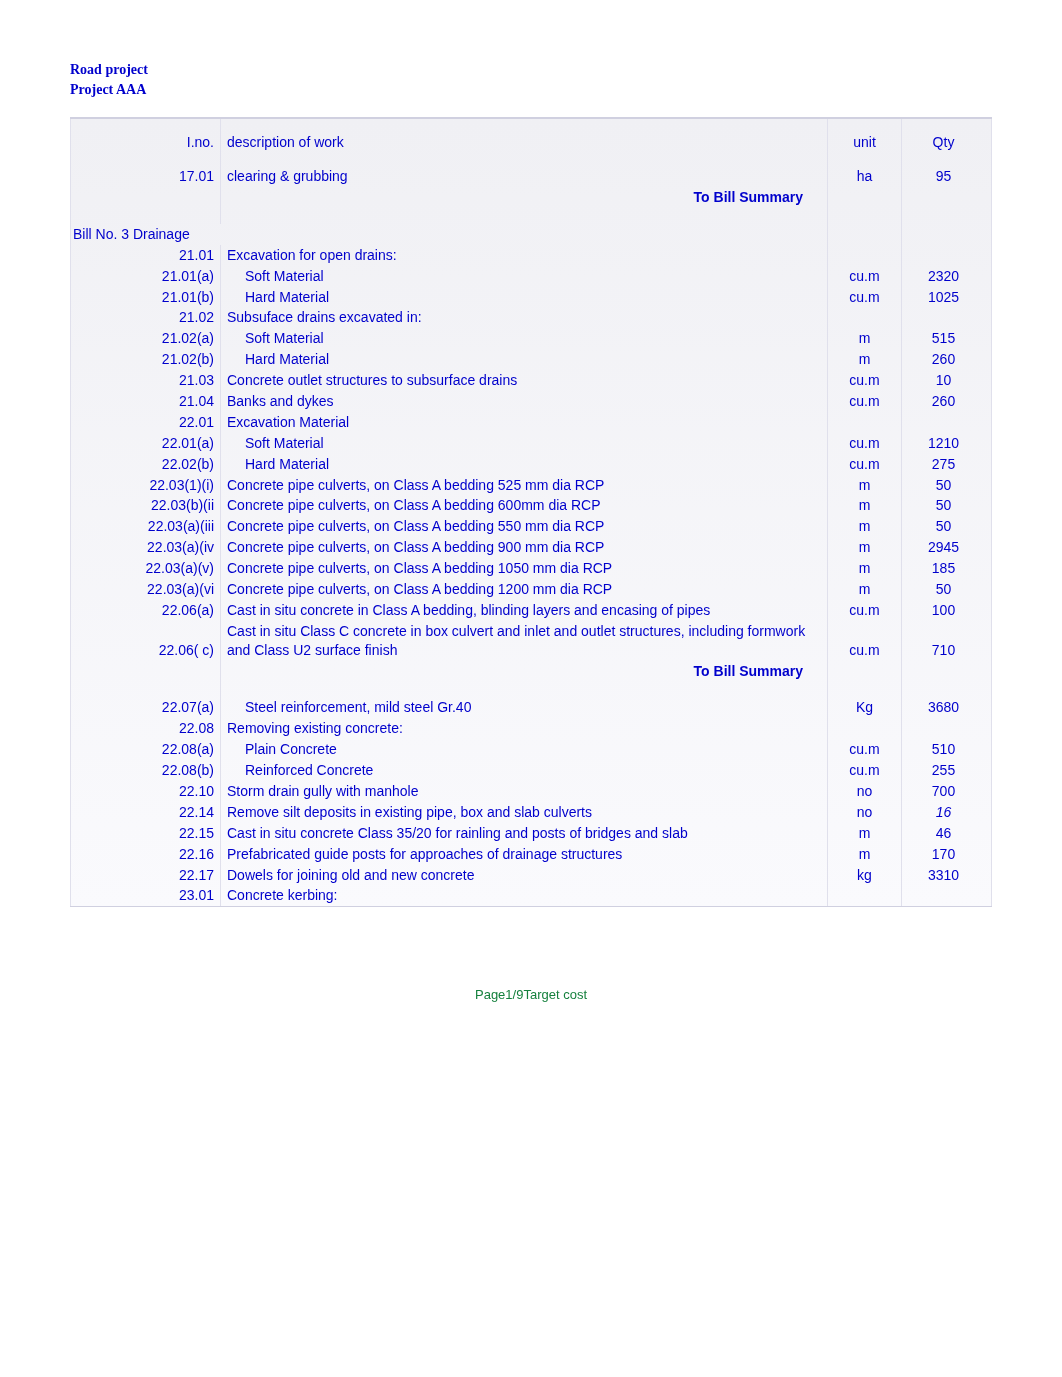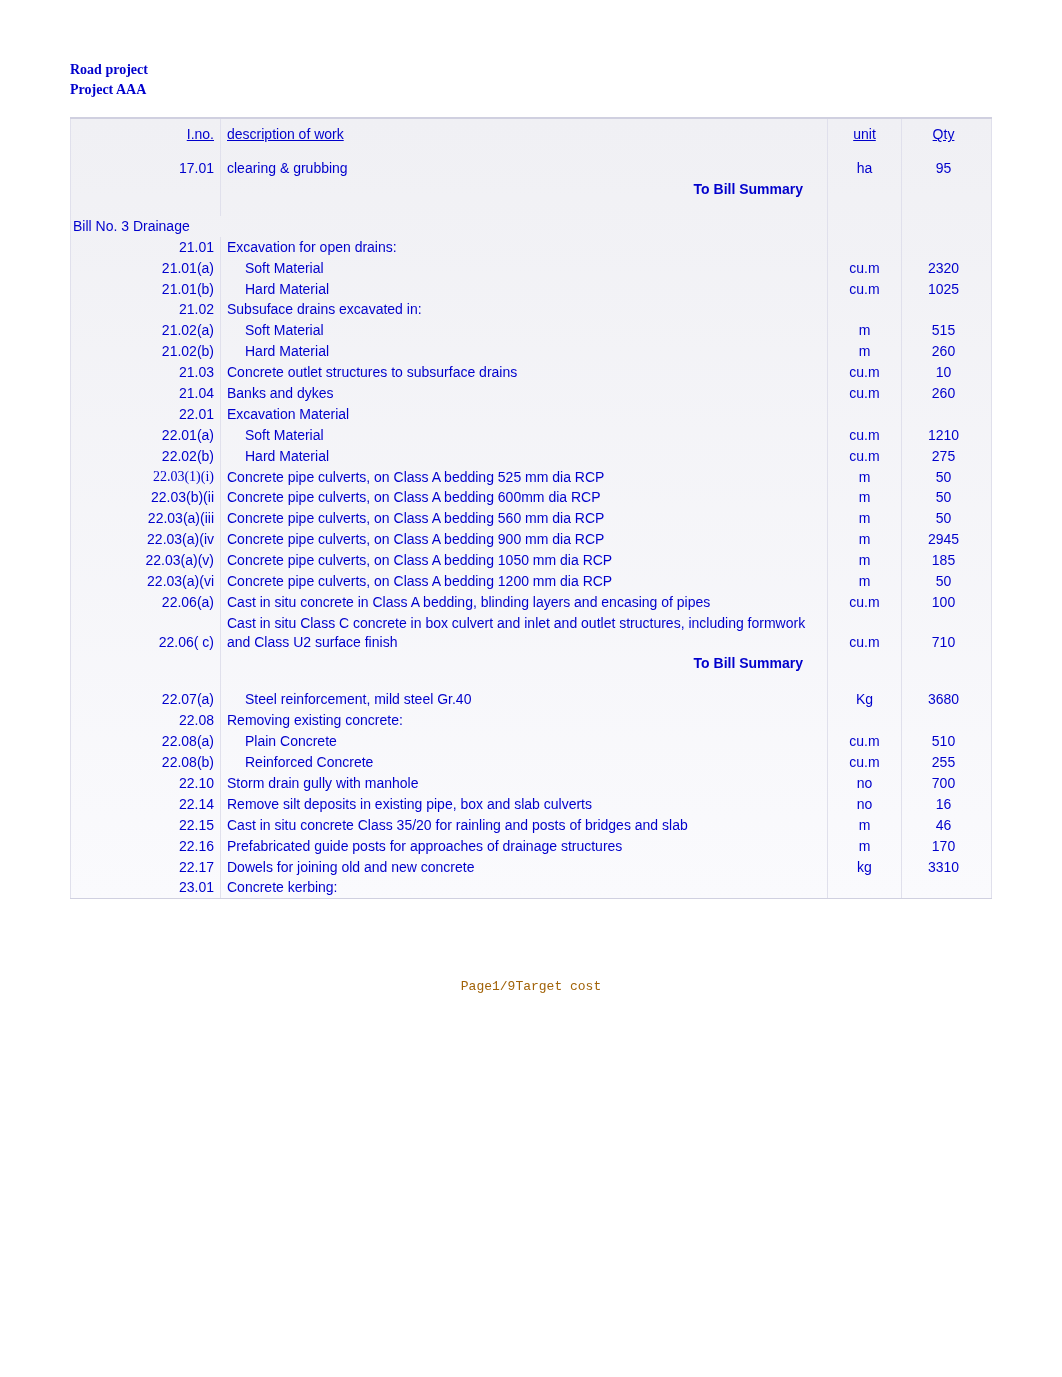--- a/index.html
+++ b/index.html
@@ -29,42 +29,41 @@
   }
   td, th {
     padding: 1px 4px;
     vertical-align: top;
     border-left: 1px solid #e0e0ec;
     border-right: 1px solid #e0e0ec;
     line-height: 1.35;
   }
   th {
     font-weight: normal;
-    padding-top: 6px;
+    padding-top: 14px;
     padding-bottom: 14px;
     text-align: center;
-    text-decoration: underline;
   }
   .col-ino { width: 95px; text-align: right; padding-right: 6px; }
   .col-desc { text-align: left; padding-left: 6px; }
   .col-unit { width: 65px; text-align: center; }
   .col-qty { width: 75px; text-align: center; padding-right: 10px; }
   .indent { padding-left: 18px; display:block; }
   .summary-link {
     font-weight: bold;
     color: #0000CC;
     text-align: right;
     display: block;
     padding-right: 20px;
   }
   .spacer-row td { height: 14px; }
   .footer {
     text-align: center;
-    font-family: Liberation Mono, monospace;
-    color: #a16207;
+    font-family: Liberation Sans, sans-serif;
+    color: #15803d;
     font-size: 13px;
     margin-top: 80px;
   }
 </style>
 </head>
 <body>
 
 <div class="header">
   <div class="line">Road project</div>
   <div class="line">Project AAA</div>
@@ -178,34 +177,34 @@
         </tr>
         <tr>
           <td class="col-ino">22.02(b)</td>
           <td class="col-desc">
             <span class="indent">Hard Material</span>
           </td>
           <td class="col-unit">cu.m</td>
           <td class="col-qty">275</td>
         </tr>
         <tr>
-          <td class="col-ino" style="vertical-align: bottom; font-family: Liberation Serif, serif;">22.03(1)(i)</td>
+          <td class="col-ino" style="vertical-align: bottom;">22.03(1)(i)</td>
           <td class="col-desc">Concrete pipe culverts, on Class A bedding 525 mm dia RCP</td>
           <td class="col-unit" style="vertical-align: bottom;">m</td>
           <td class="col-qty" style="vertical-align: bottom;">50</td>
         </tr>
         <tr>
           <td class="col-ino" style="vertical-align: bottom;">22.03(b)(ii</td>
           <td class="col-desc">Concrete pipe culverts, on Class A bedding 600mm dia RCP</td>
           <td class="col-unit" style="vertical-align: bottom;">m</td>
           <td class="col-qty" style="vertical-align: bottom;">50</td>
         </tr>
         <tr>
           <td class="col-ino" style="vertical-align: bottom;">22.03(a)(iii</td>
-          <td class="col-desc">Concrete pipe culverts, on Class A bedding 560 mm dia RCP</td>
+          <td class="col-desc">Concrete pipe culverts, on Class A bedding 550 mm dia RCP</td>
           <td class="col-unit" style="vertical-align: bottom;">m</td>
           <td class="col-qty" style="vertical-align: bottom;">50</td>
         </tr>
         <tr>
           <td class="col-ino" style="vertical-align: bottom;">22.03(a)(iv</td>
           <td class="col-desc">Concrete pipe culverts, on Class A bedding 900 mm dia RCP</td>
           <td class="col-unit" style="vertical-align: bottom;">m</td>
           <td class="col-qty" style="vertical-align: bottom;">2945</td>
         </tr>
         <tr>
@@ -279,21 +278,21 @@
         <tr>
           <td class="col-ino">22.10</td>
           <td class="col-desc">Storm drain gully with manhole</td>
           <td class="col-unit">no</td>
           <td class="col-qty">700</td>
         </tr>
         <tr>
           <td class="col-ino" style="vertical-align: bottom;">22.14</td>
           <td class="col-desc">Remove silt deposits in existing pipe, box and slab culverts</td>
           <td class="col-unit" style="vertical-align: bottom;">no</td>
-          <td class="col-qty" style="vertical-align: bottom;">16</td>
+          <td class="col-qty" style="vertical-align: bottom; font-style: italic;">16</td>
         </tr>
         <tr>
           <td class="col-ino" style="vertical-align: bottom;">22.15</td>
           <td class="col-desc">Cast in situ concrete Class 35/20 for rainling and posts of bridges and slab</td>
           <td class="col-unit" style="vertical-align: bottom;">m</td>
           <td class="col-qty" style="vertical-align: bottom;">46</td>
         </tr>
         <tr>
           <td class="col-ino" style="vertical-align: bottom; margin-left: 16px;">22.16</td>
           <td class="col-desc">Prefabricated guide posts for approaches of drainage structures</td>

